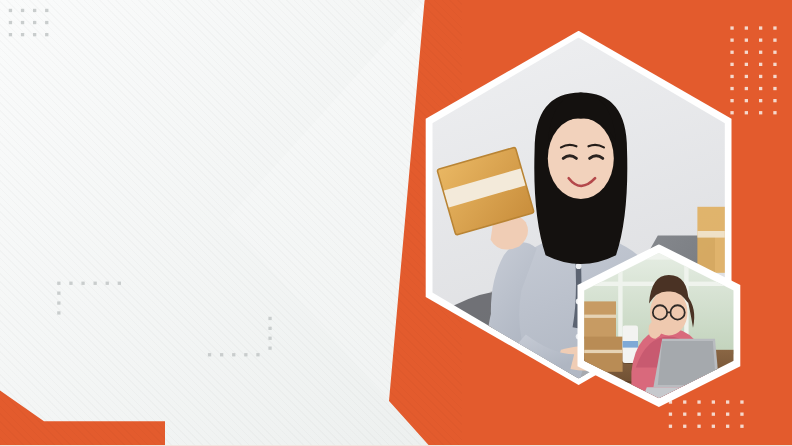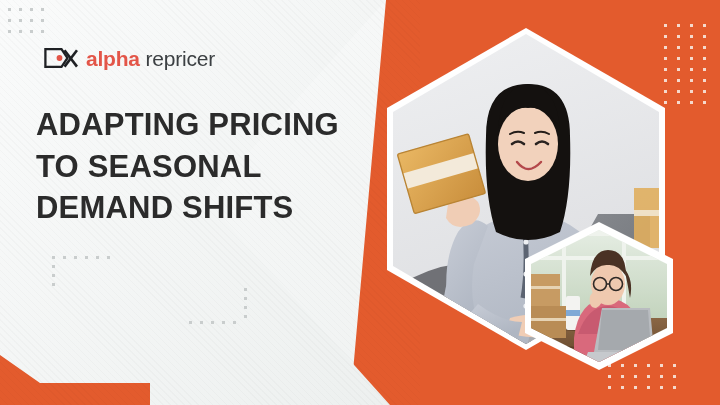--- a/index.html
+++ b/index.html
@@ -186,37 +186,21 @@
       <i style="left: 0px; top: 9px;"></i>
       <i style="left: 0px; top: 18px;"></i>
       <i style="left: 0px; top: 27px;"></i>
       <i style="left: -11px; top: 33px;"></i>
       <i style="left: -22px; top: 33px;"></i>
       <i style="left: -33px; top: 33px;"></i>
       <i style="left: -44px; top: 33px;"></i>
       <i style="left: -55px; top: 33px;"></i>
     </div>
 
-  <div class="logo">
-    <svg class="logo-mark" viewBox="0 0 34 22">
-      <path d="M1.4 2.2 H17.5 L23.5 11 L17.5 19.8 H1.4 Z" fill="none" stroke="#1F2124" stroke-width="2.3"></path>
-      <circle cx="15.5" cy="11" r="2.9" fill="#E35548"></circle>
-      <path d="M20.5 3.2 L33 19.6" stroke="#1F2124" stroke-width="2.6" stroke-linecap="butt"></path>
-      <path d="M33 3.2 L20.5 19.6" stroke="#1F2124" stroke-width="2.6" stroke-linecap="butt"></path>
-    </svg>
-    <div class="logo-text">
-      <span class="w1">alpha</span><span>&nbsp;</span><span class="w2">repricer</span>
-    </div>
-  </div>
-
-  <h1 class="headline">
-    <span>ADAPTING PRICING</span>
-    <span>TO SEASONAL</span>
-    <span>DEMAND SHIFTS</span>
-  </h1>
+
 
 
   <div class="hex-wrap hex-big">
     <svg viewBox="0 0 288 322">
       <defs>
         <clipPath id="hexBigClip">
           <polygon points="144,6 277,84 277,238 144,316 11,238 11,84"></polygon>
         </clipPath>
         <linearGradient id="wallG" x1="0" y1="0" x2="0.3" y2="1">
           <stop offset="0%" stop-color="#EFF0F2"></stop>

